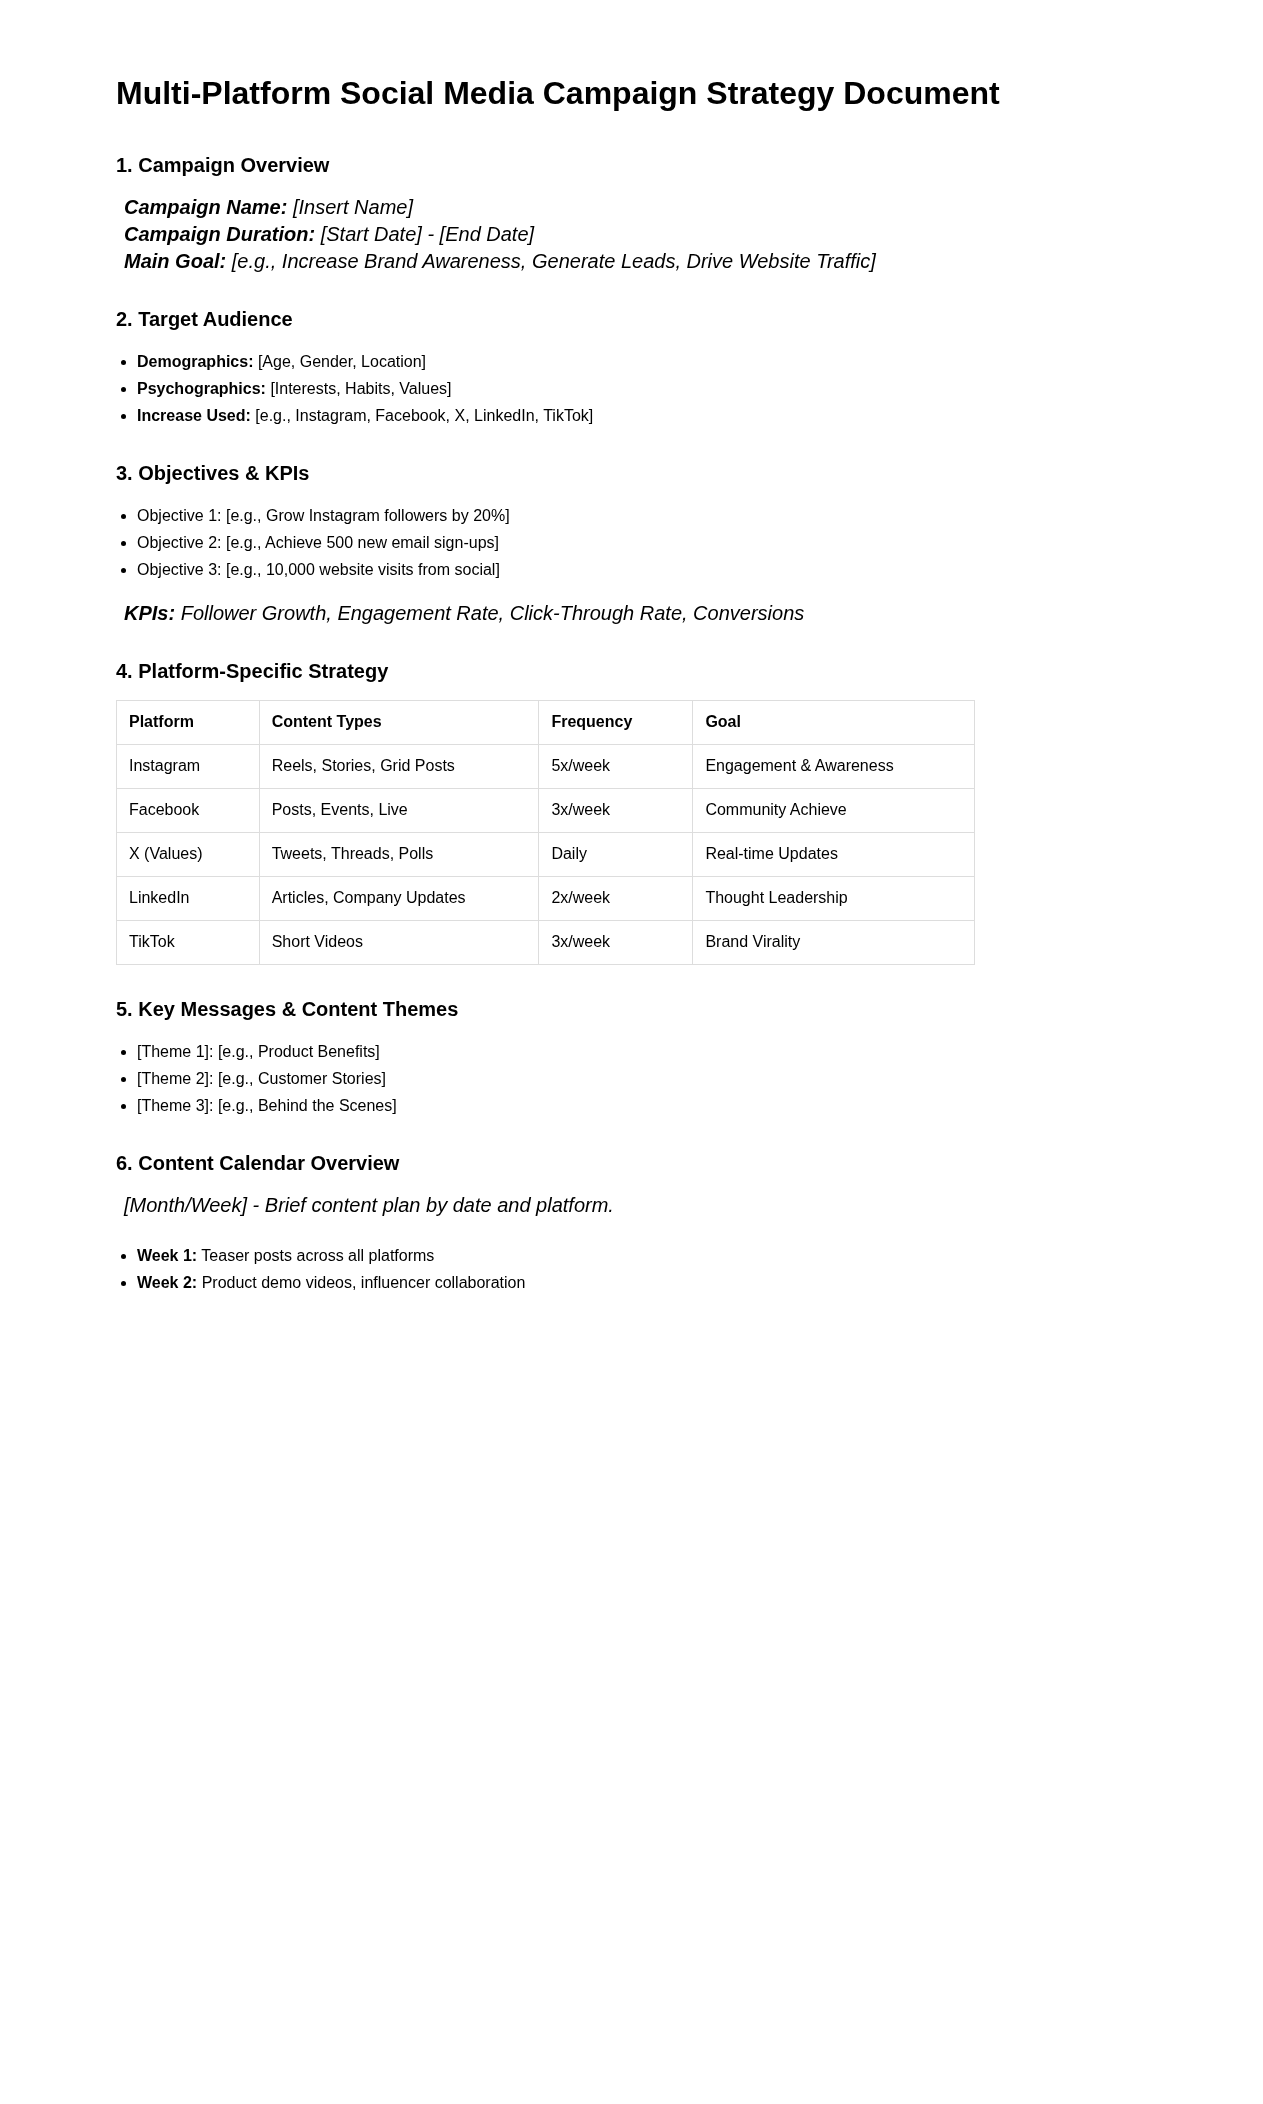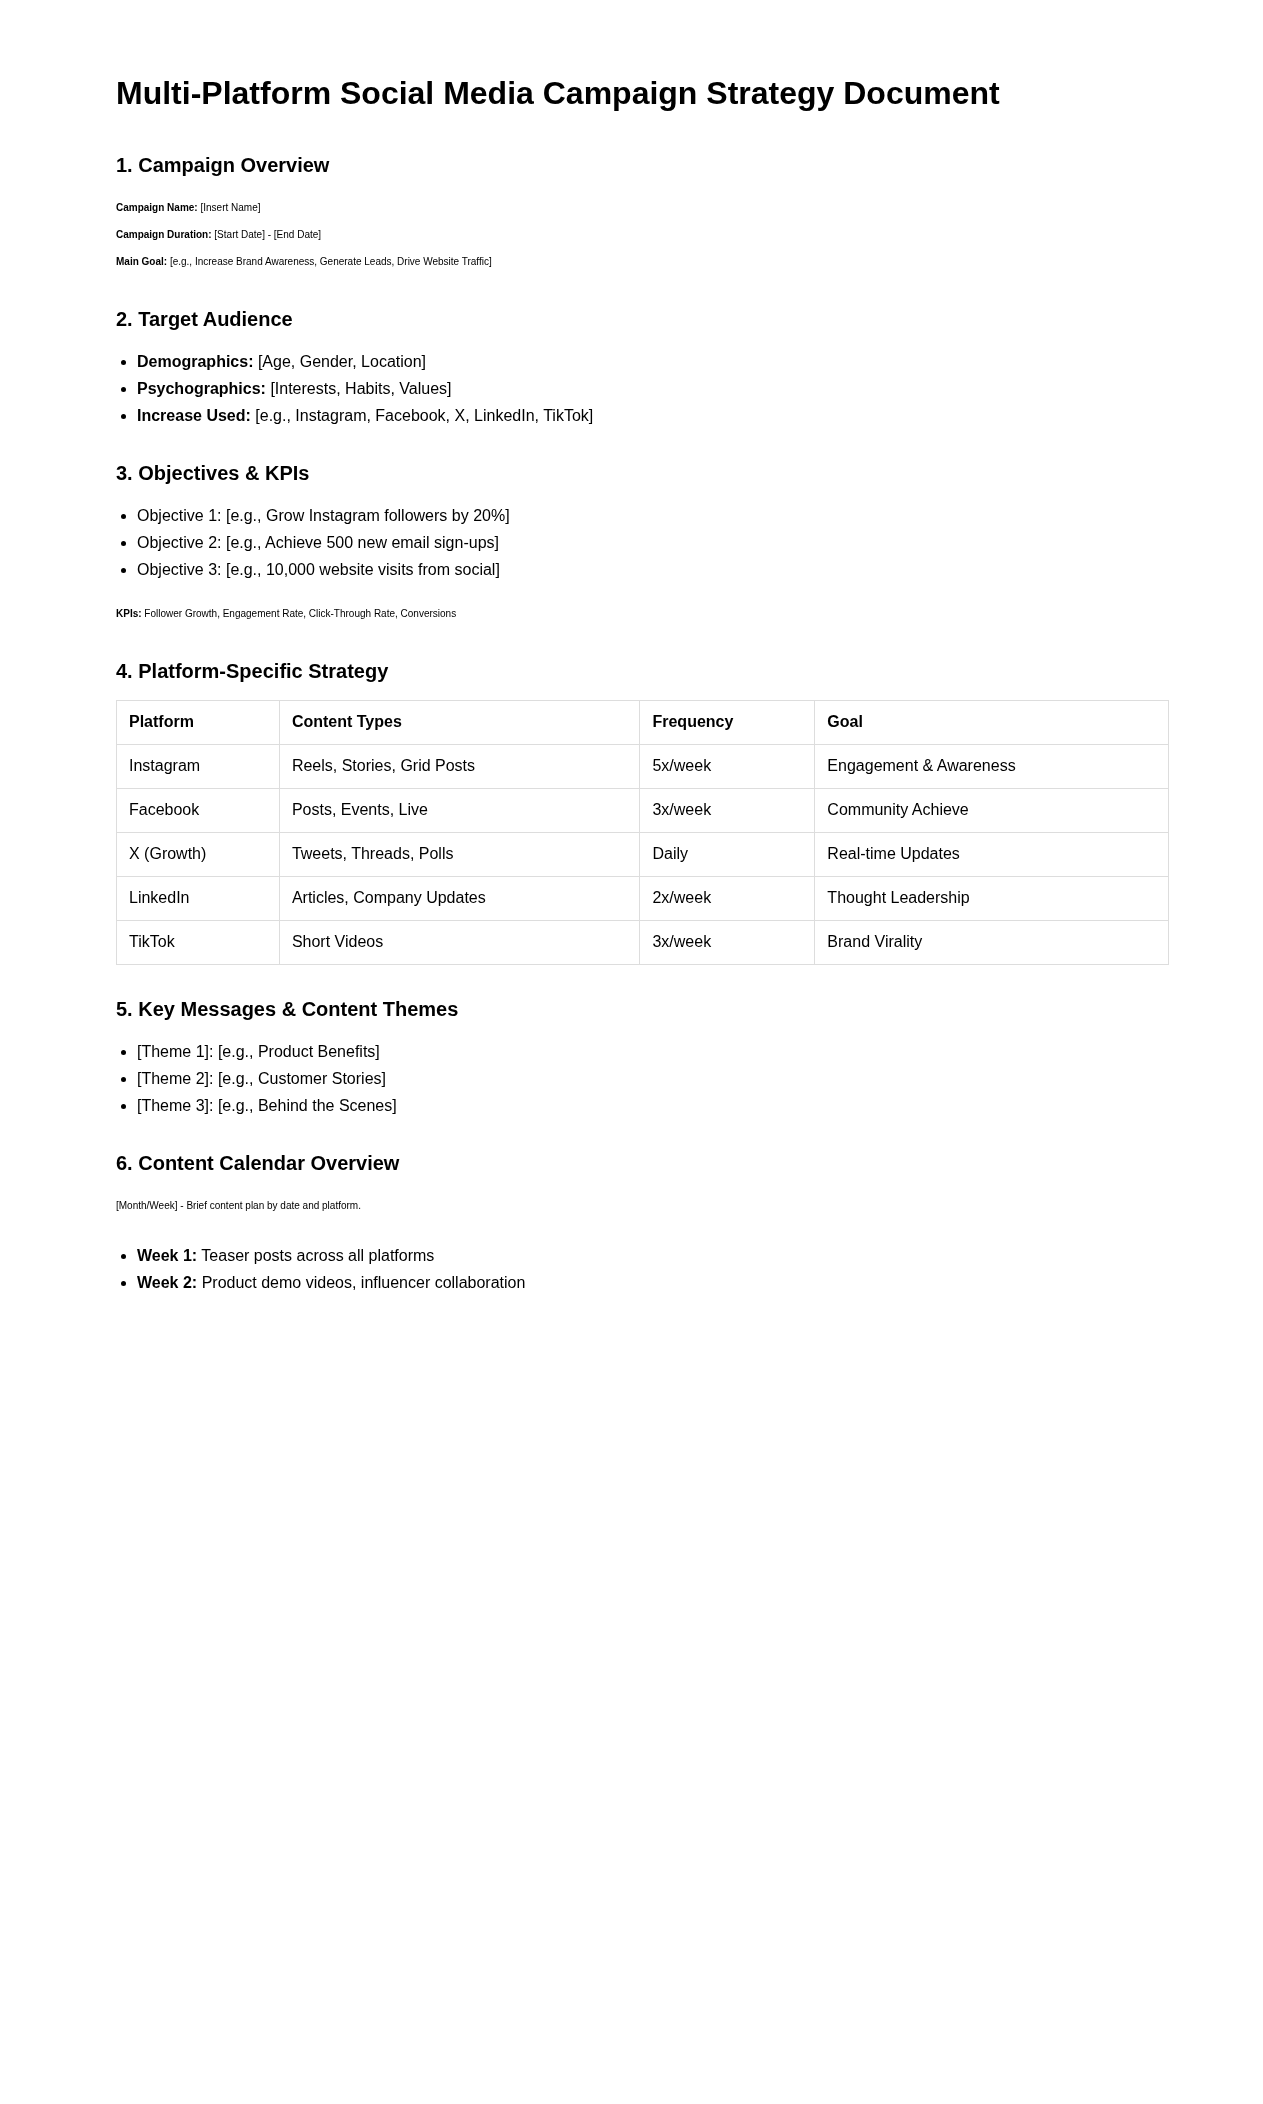--- a/index.html
+++ b/index.html
@@ -2,27 +2,27 @@
 <html><head>
 <meta charset="utf-8">
 <style>
   html, body { margin: 0; padding: 0; background: #ffffff; }
   body { width: 1263px; height: 2104px; position: relative; overflow: hidden;
          font-family: "Liberation Sans", "DejaVu Sans", sans-serif; color: #000; }
   .doc { position: absolute; left: 116px; top: 0; width: 1053px; height: 1300px; overflow: hidden; }
   h1 { font-size: 32px; line-height: 37px; font-weight: bold; margin: 75px 0 0 0; }
   h2 { font-size: 20px; line-height: 24px; font-weight: bold; margin: 32px 0 17px 0; }
   h2.first { margin-top: 41px; }
-  p { font-size: 10px; line-height: 27px; margin: 0; }
+  p { font-size: 20px; line-height: 27px; margin: 8px; font-style: italic; }
   p.spaced { margin-top: 17px; }
   ul { font-size: 16px; line-height: 27px; margin: 0; padding-left: 21px; }
   ul + p, ul.after-p { margin-top: 23px; }
   li { margin: 0; }
   b { font-weight: bold; }
-  table { border-collapse: collapse; width: 1053px; font-size: 16px; line-height: 26px; }
+  table { border-collapse: collapse; width: 859px; font-size: 16px; line-height: 26px; }
   th, td { border: 1px solid #dddddd; padding: 8px 12px 9px 12px; text-align: left; vertical-align: middle; height: 26px; }
   th { font-weight: bold; }
   col.c1 { width: 163px; } col.c2 { width: 361px; } col.c3 { width: 175px; } col.c4 { width: 354px; }
 </style>
 </head>
 <body>
 
 <div class="doc">
 
   <h1>Multi-Platform Social Media Campaign Strategy Document</h1>
@@ -72,21 +72,21 @@
         <td>5x/week</td>
         <td>Engagement &amp; Awareness</td>
       </tr>
       <tr>
         <td>Facebook</td>
         <td>Posts, Events, Live</td>
         <td>3x/week</td>
         <td>Community Achieve</td>
       </tr>
       <tr>
-        <td>X (Growth)</td>
+        <td>X (Values)</td>
         <td>Tweets, Threads, Polls</td>
         <td>Daily</td>
         <td>Real-time Updates</td>
       </tr>
       <tr>
         <td>LinkedIn</td>
         <td>Articles, Company Updates</td>
         <td>2x/week</td>
         <td>Thought Leadership</td>
       </tr>

